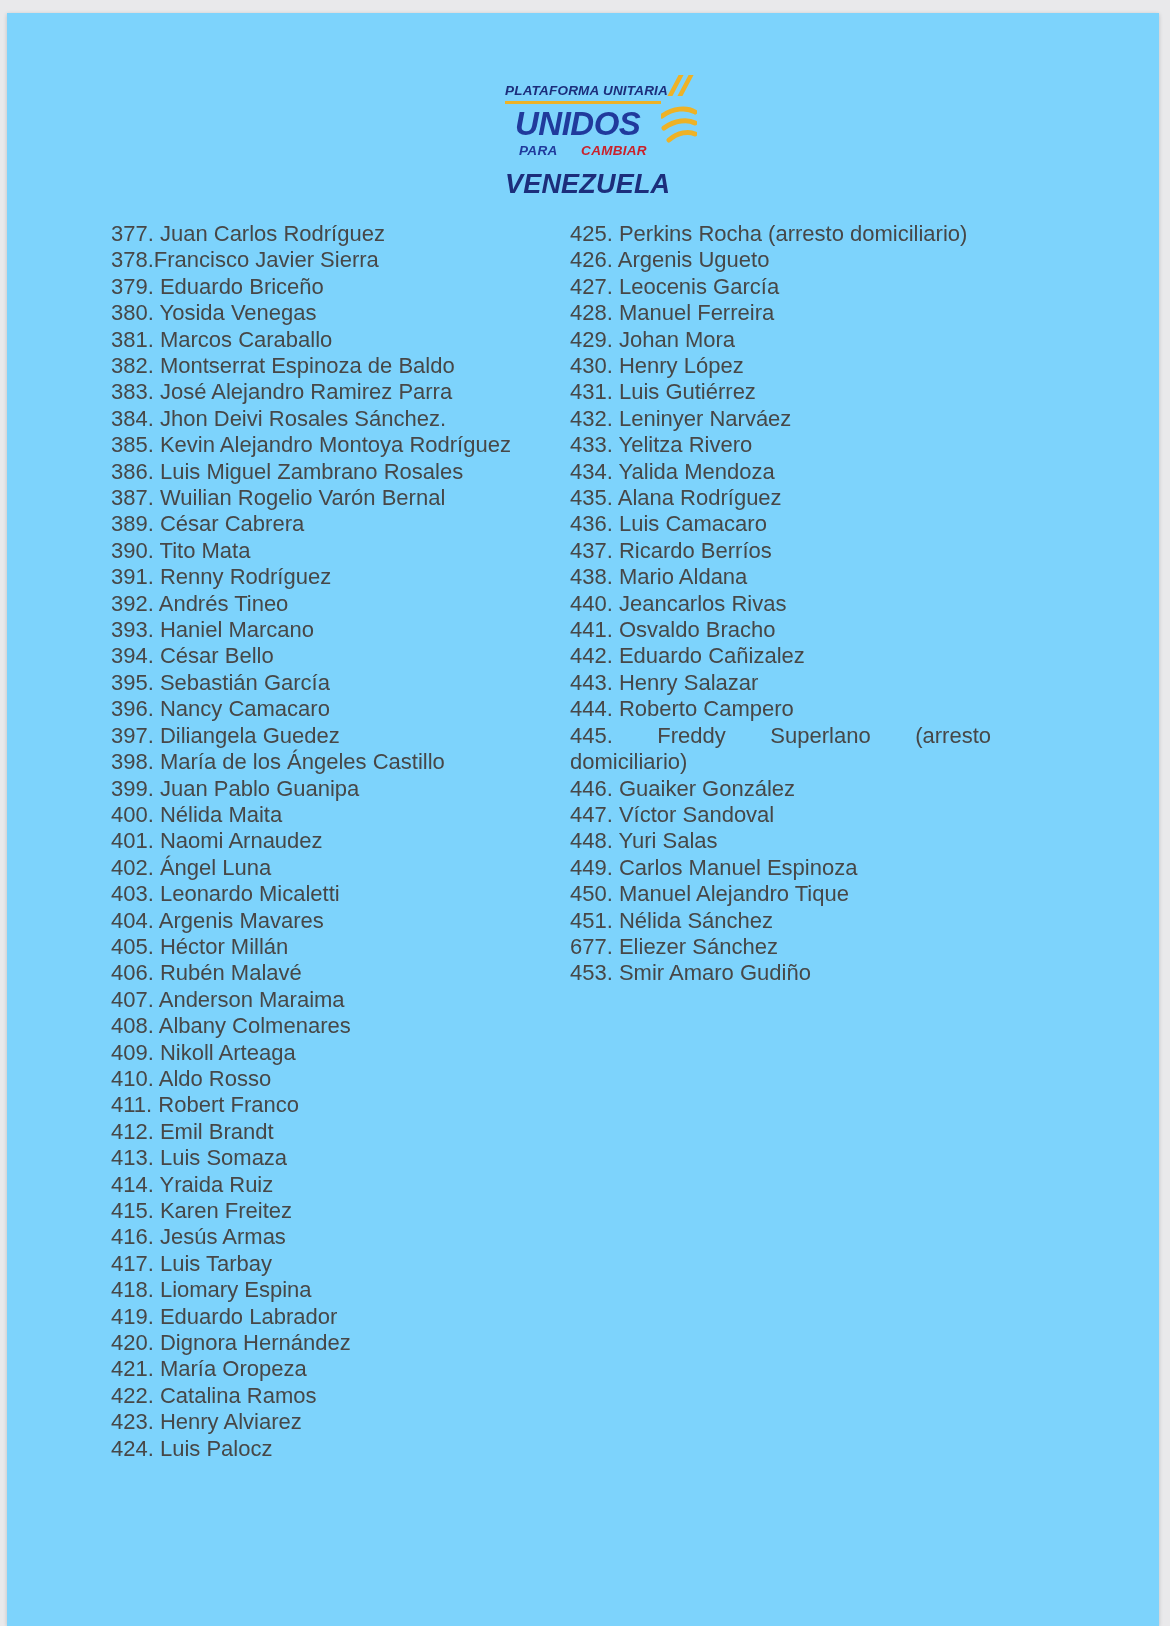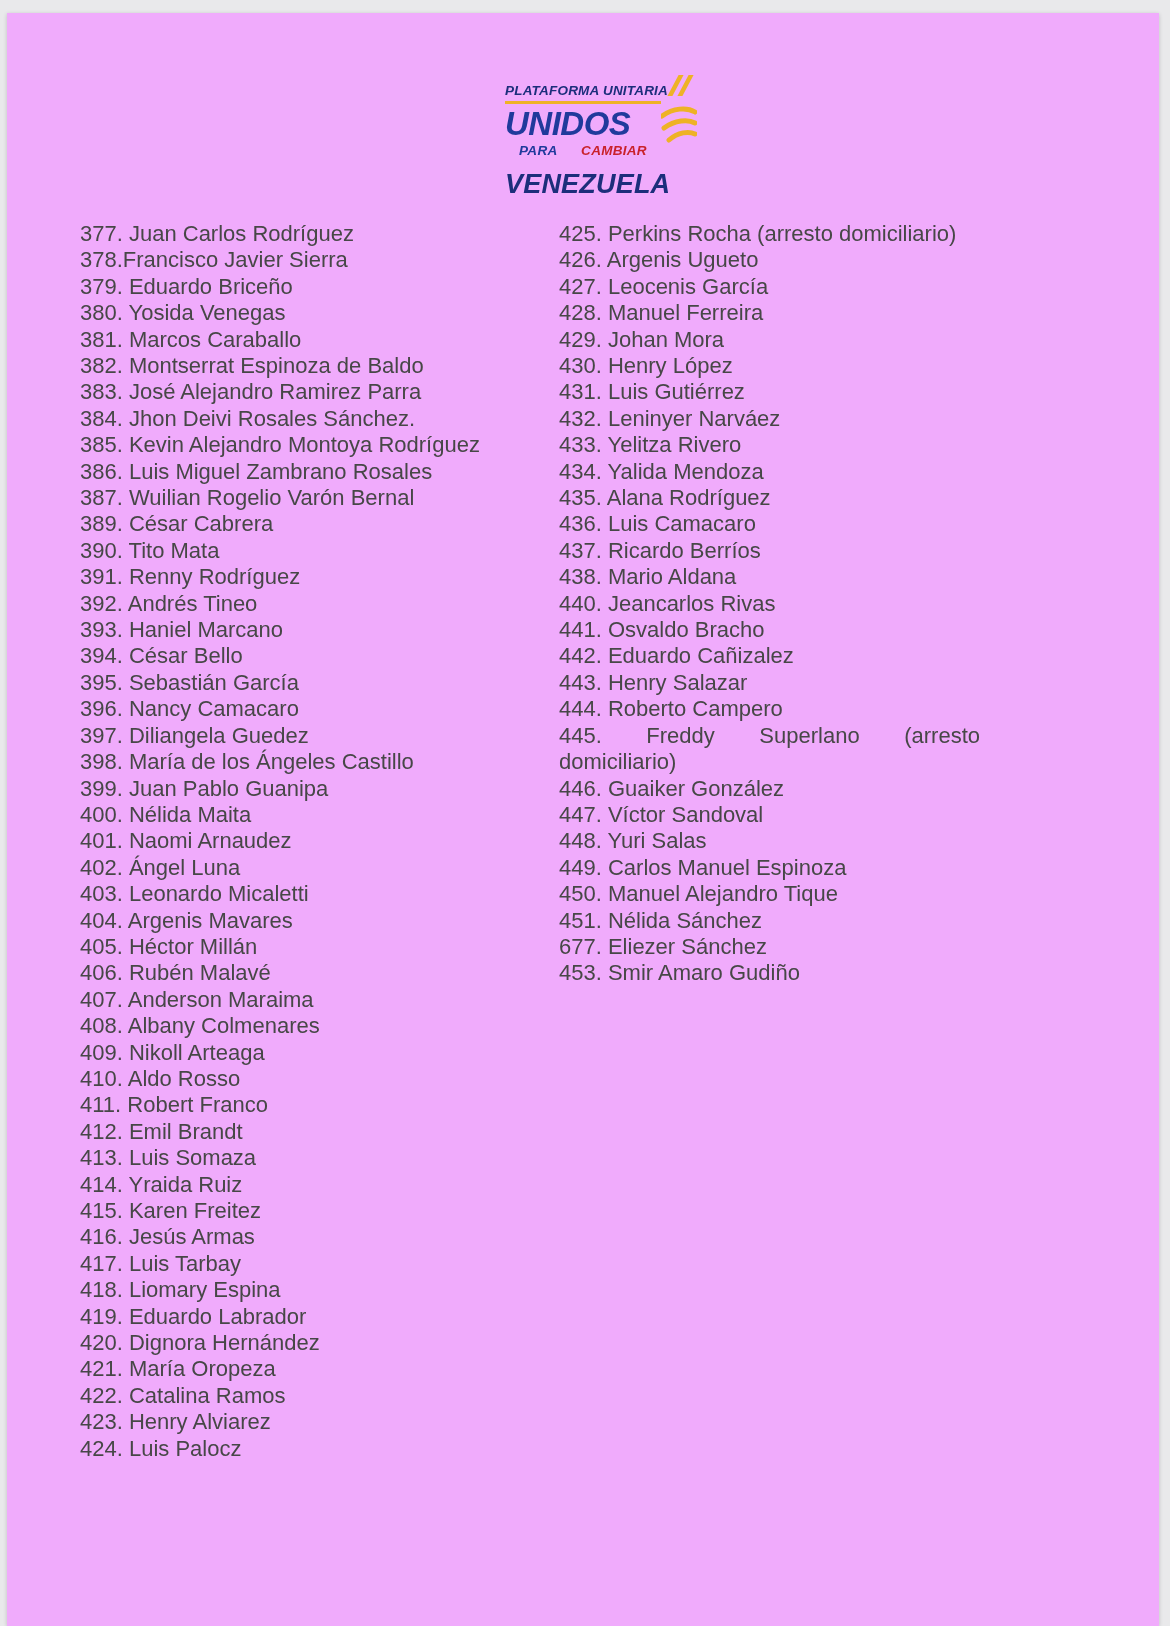--- a/index.html
+++ b/index.html
@@ -4,21 +4,21 @@
 <style>
   * { margin:0; padding:0; box-sizing:border-box; }
   html,body { width:1170px; height:1626px; overflow:hidden; }
   body {
     background:#e9e9eb;
     font-family:"Liberation Sans", sans-serif;
   }
   .sheet {
     position:absolute;
     left:7px; right:11px; top:13px; bottom:0;
-    background:#f0abfc;
+    background:#7dd3fc;
     box-shadow:0 1px 4px rgba(0,0,0,0.18);
   }
   
   .logo {
     position:relative;
     width:156px;
     margin:70px auto 0;
     font-style:italic;
     font-weight:bold;
   }
@@ -40,20 +40,21 @@
     background:var(--yellow);
     transform:skewX(-28deg);
   }
   .logo-main {
     font-size:33px;
     line-height:1.08;
     letter-spacing:-0.5px;
     color:var(--blue);
     margin-top:2px;
     white-space:nowrap;
+    margin-left:10px;
   }
   .logo-swoosh {
     position:absolute;
     top:21px; right:-36px;
     width:36px; height:46px;
   }
   .logo-tagline {
     font-size:13.5px;
     text-align:center;
     letter-spacing:0.3px;
@@ -66,22 +67,22 @@
     font-size:27px;
     line-height:1.05;
     letter-spacing:0.2px;
     color:var(--navy);
     white-space:nowrap;
     margin-top:12px;
   }
   
   .columns {
     display:flex;
-    padding-left:73px;
-    gap:58px;
+    padding-left:104px;
+    gap:38px;
     margin-top:23px;
   }
   .column { width:421px; }
   .entry {
     font-size:22px;
     line-height:26.4px;
     text-align:justify;
     color:#474747;
   }
 </style>

